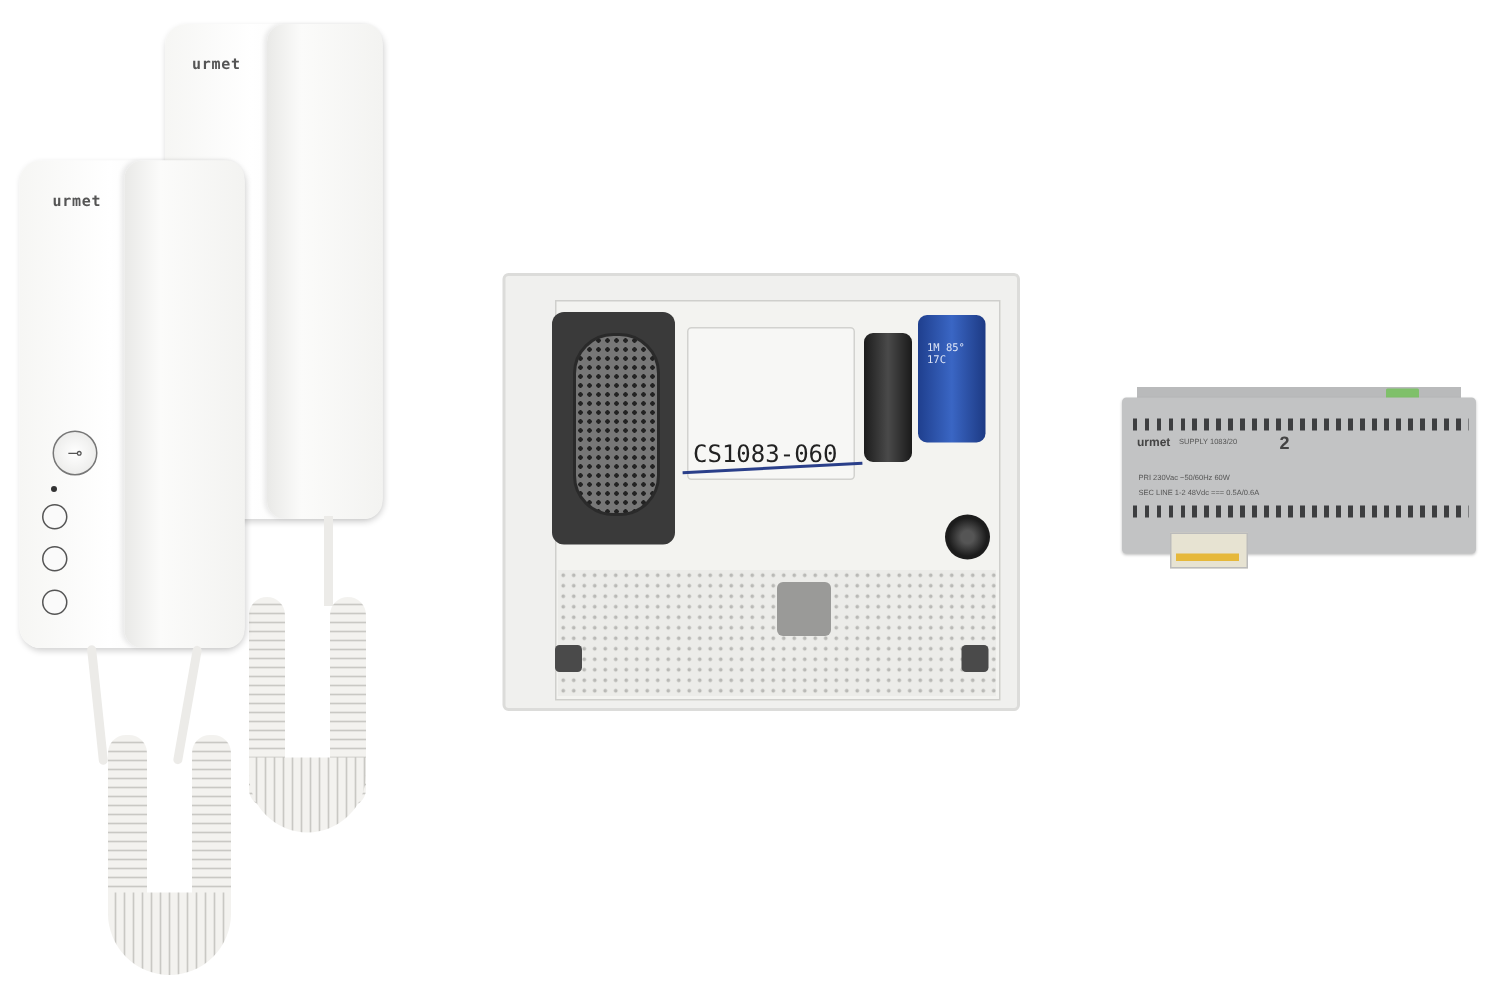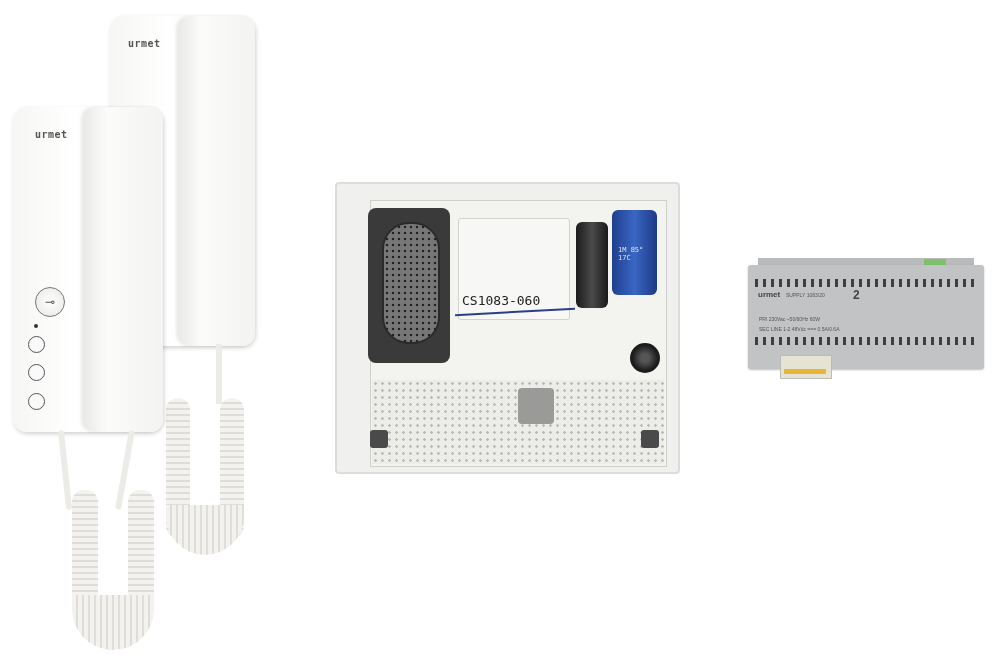--- a/index.html
+++ b/index.html
@@ -12,21 +12,21 @@
   .btn{position:absolute;width:17px;height:17px;border-radius:50%;border:1.5px solid #555;background:#fafafa;box-sizing:border-box;}
   .keybtn{position:absolute;width:30px;height:30px;border-radius:50%;border:1.5px solid #777;background:radial-gradient(#fff,#e6e6e4);box-sizing:border-box;display:flex;align-items:center;justify-content:center;font-size:12px;color:#555;}
   .dot{position:absolute;width:4px;height:4px;border-radius:50%;background:#333;}
   .coil{position:absolute;background:repeating-linear-gradient(180deg,#f3f2ef 0px,#f3f2ef 4px,#c9c8c4 5px,#f3f2ef 6px);border-radius:12px;}
   
   .panel{position:absolute;left:335px;top:182px;width:345px;height:292px;background:#f0f0ee;border:2px solid #dcdcda;border-radius:4px;box-sizing:border-box;}
   .pcb{position:absolute;left:370px;top:200px;width:295px;height:265px;background:#f3f3f0;border:1px solid #cfcfcc;}
   .speaker{position:absolute;left:368px;top:208px;width:82px;height:155px;background:#3a3a3a;border-radius:8px;}
   .grille{position:absolute;left:382px;top:222px;width:54px;height:118px;border-radius:27px;background:radial-gradient(circle,#222 1.4px,#777 1.6px) 0 0/6px 6px;border:2px solid #2a2a2a;}
   .cap{position:absolute;border-radius:6px;}
-  .pcbtext{position:absolute;font-family:"DejaVu Sans Mono",monospace;font-size:13px;color:#222;}
+  .pcbtext{position:absolute;font-family:"DejaVu Sans Mono",monospace;font-size:16px;color:#222;}
   
   .psu{position:absolute;left:748px;top:265px;width:236px;height:104px;background:#c2c3c4;border-radius:3px;box-shadow:0 1px 2px rgba(0,0,0,0.25);}
   .psu-top{position:absolute;left:758px;top:258px;width:216px;height:20px;background:#b9babb;}
   .vents{position:absolute;height:8px;background:repeating-linear-gradient(90deg,#3d3e40 0,#3d3e40 3px,#c2c3c4 3px,#c2c3c4 8px);}
   .psu-logo{position:absolute;font-size:8px;font-weight:bold;color:#444;}
   .psu-small{position:absolute;font-size:5px;color:#555;white-space:nowrap;}
 </style>
 </head>
 <body>
 
@@ -61,21 +61,21 @@
 <div class="panel"></div>
 <div class="pcb"></div>
 <div class="abs" style="left:372px;top:380px;width:292px;height:84px;background:radial-gradient(circle,#b9b9b6 1px,transparent 1.5px) 0 0/7px 7px,#ecece9;"></div>
 <div class="abs" style="left:518px;top:388px;width:36px;height:36px;background:#9a9a98;border-radius:4px;"></div>
 <div class="speaker"></div>
 <div class="grille"></div>
 <div class="abs" style="left:458px;top:218px;width:110px;height:100px;background:#f7f7f5;border:1px solid #d2d2cf;border-radius:3px;"></div>
 <span class="pcbtext" style="left:462px;top:293px;">CS1083-060</span>
 <div class="cap" style="left:576px;top:222px;width:32px;height:86px;background:linear-gradient(90deg,#1c1c1c,#4a4a4a 50%,#1a1a1a);"></div>
 <div class="cap" style="left:612px;top:210px;width:45px;height:85px;background:linear-gradient(90deg,#1f3f8e,#3a66c4 50%,#1d3a84);"></div>
-<span class="pcbtext" style="left:618px;top:246px;width:30px;font-size:7px;color:#dde4f5;">1M 85° 17C</span>
+<span class="pcbtext" style="left:618px;top:228px;width:30px;font-size:7px;color:#dde4f5;">1M 85° 17C</span>
 <div class="abs" style="left:455px;top:311px;width:120px;height:2px;background:#2a3f8a;transform:rotate(-3deg);"></div>
 <div class="abs" style="left:630px;top:343px;width:30px;height:30px;border-radius:50%;background:radial-gradient(#555 20%,#1c1c1c 60%);"></div>
 <div class="abs" style="left:370px;top:430px;width:18px;height:18px;background:#4a4a4a;border-radius:3px;"></div>
 <div class="abs" style="left:641px;top:430px;width:18px;height:18px;background:#4a4a4a;border-radius:3px;"></div>
 
 <div class="psu-top"></div>
 <div class="abs" style="left:924px;top:259px;width:22px;height:8px;background:#7fc06a;border-radius:1px;"></div>
 <div class="psu"></div>
 <div class="vents" style="left:755px;top:279px;width:224px;"></div>
 <div class="vents" style="left:755px;top:337px;width:224px;"></div>

